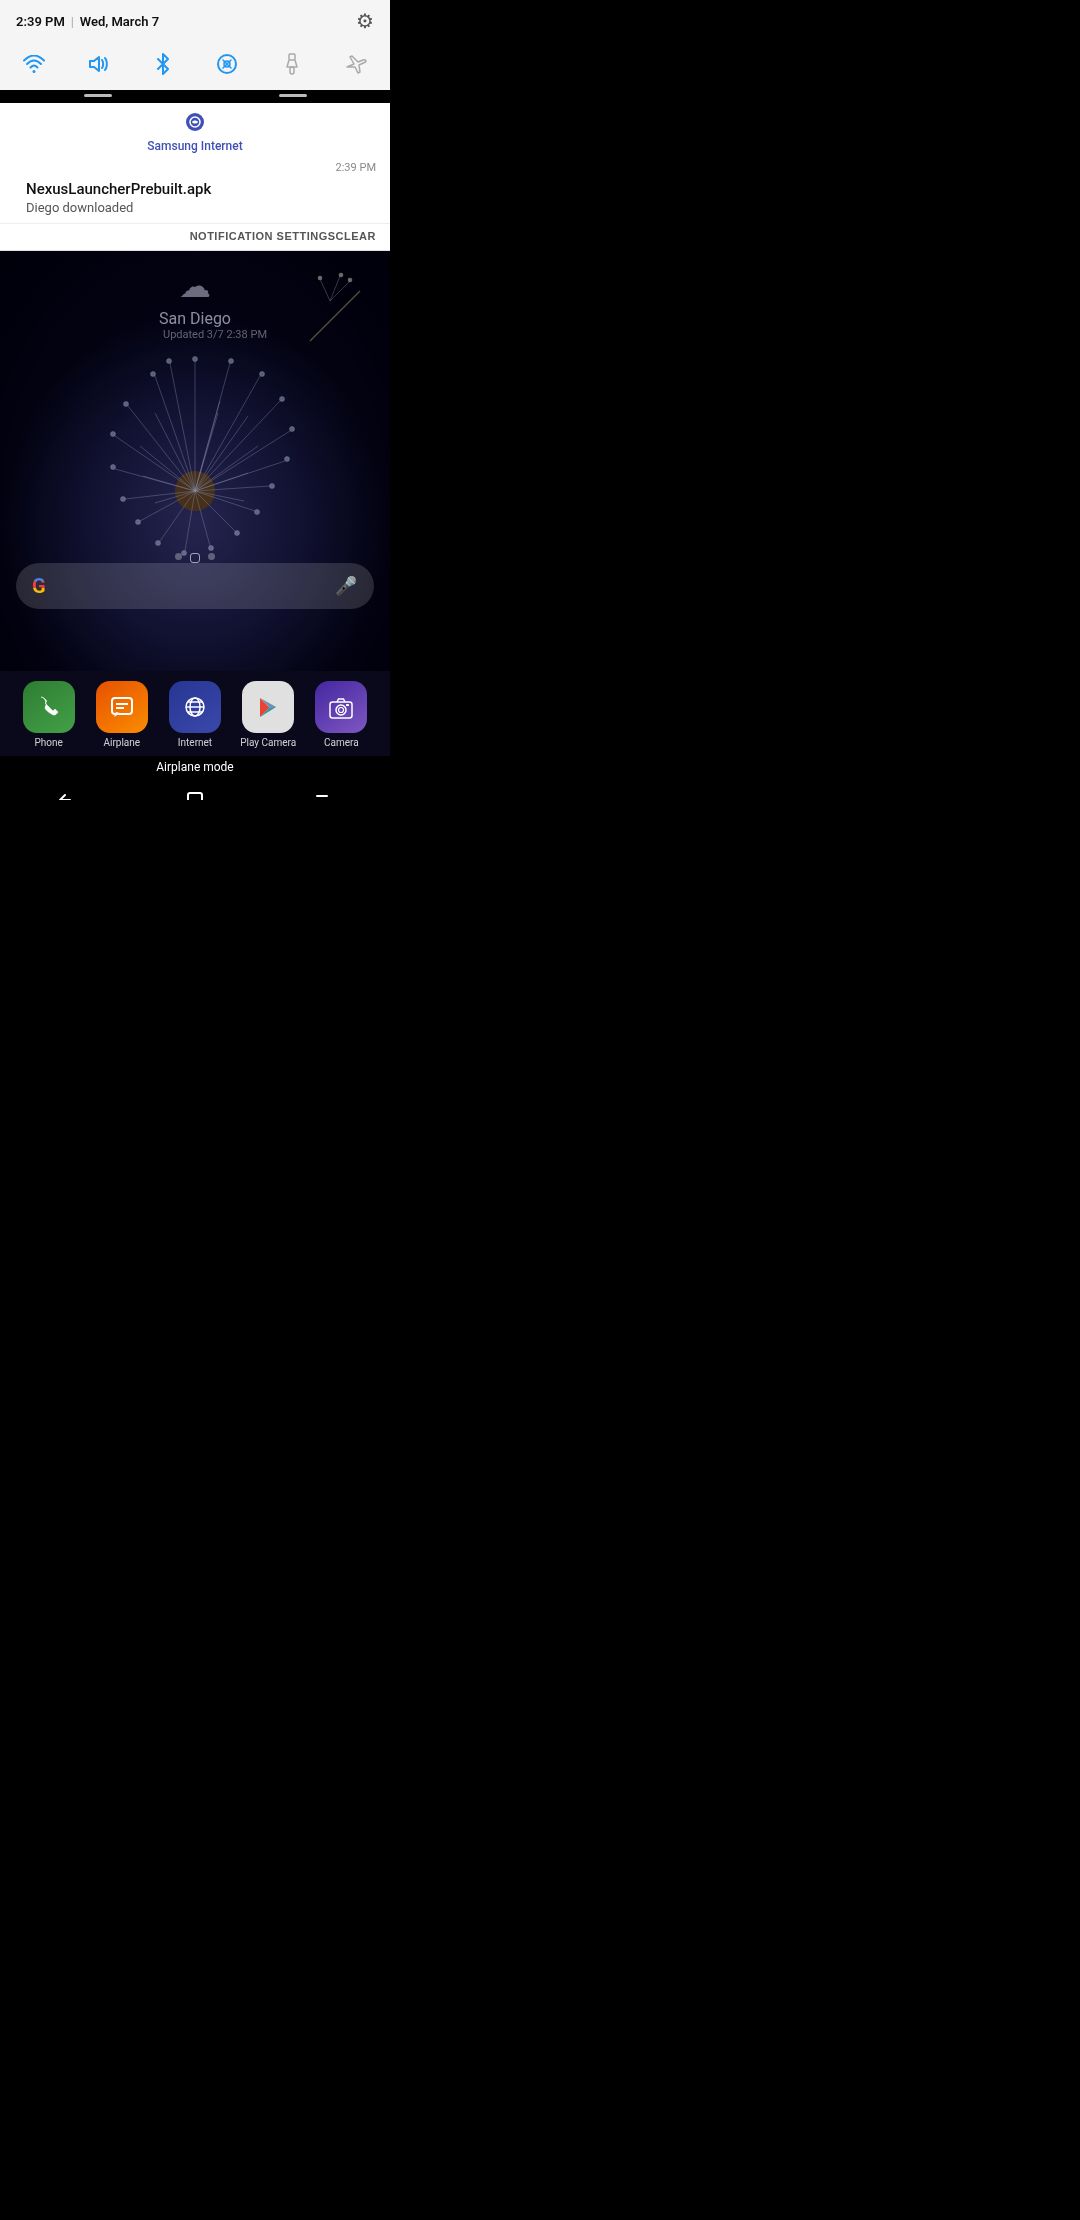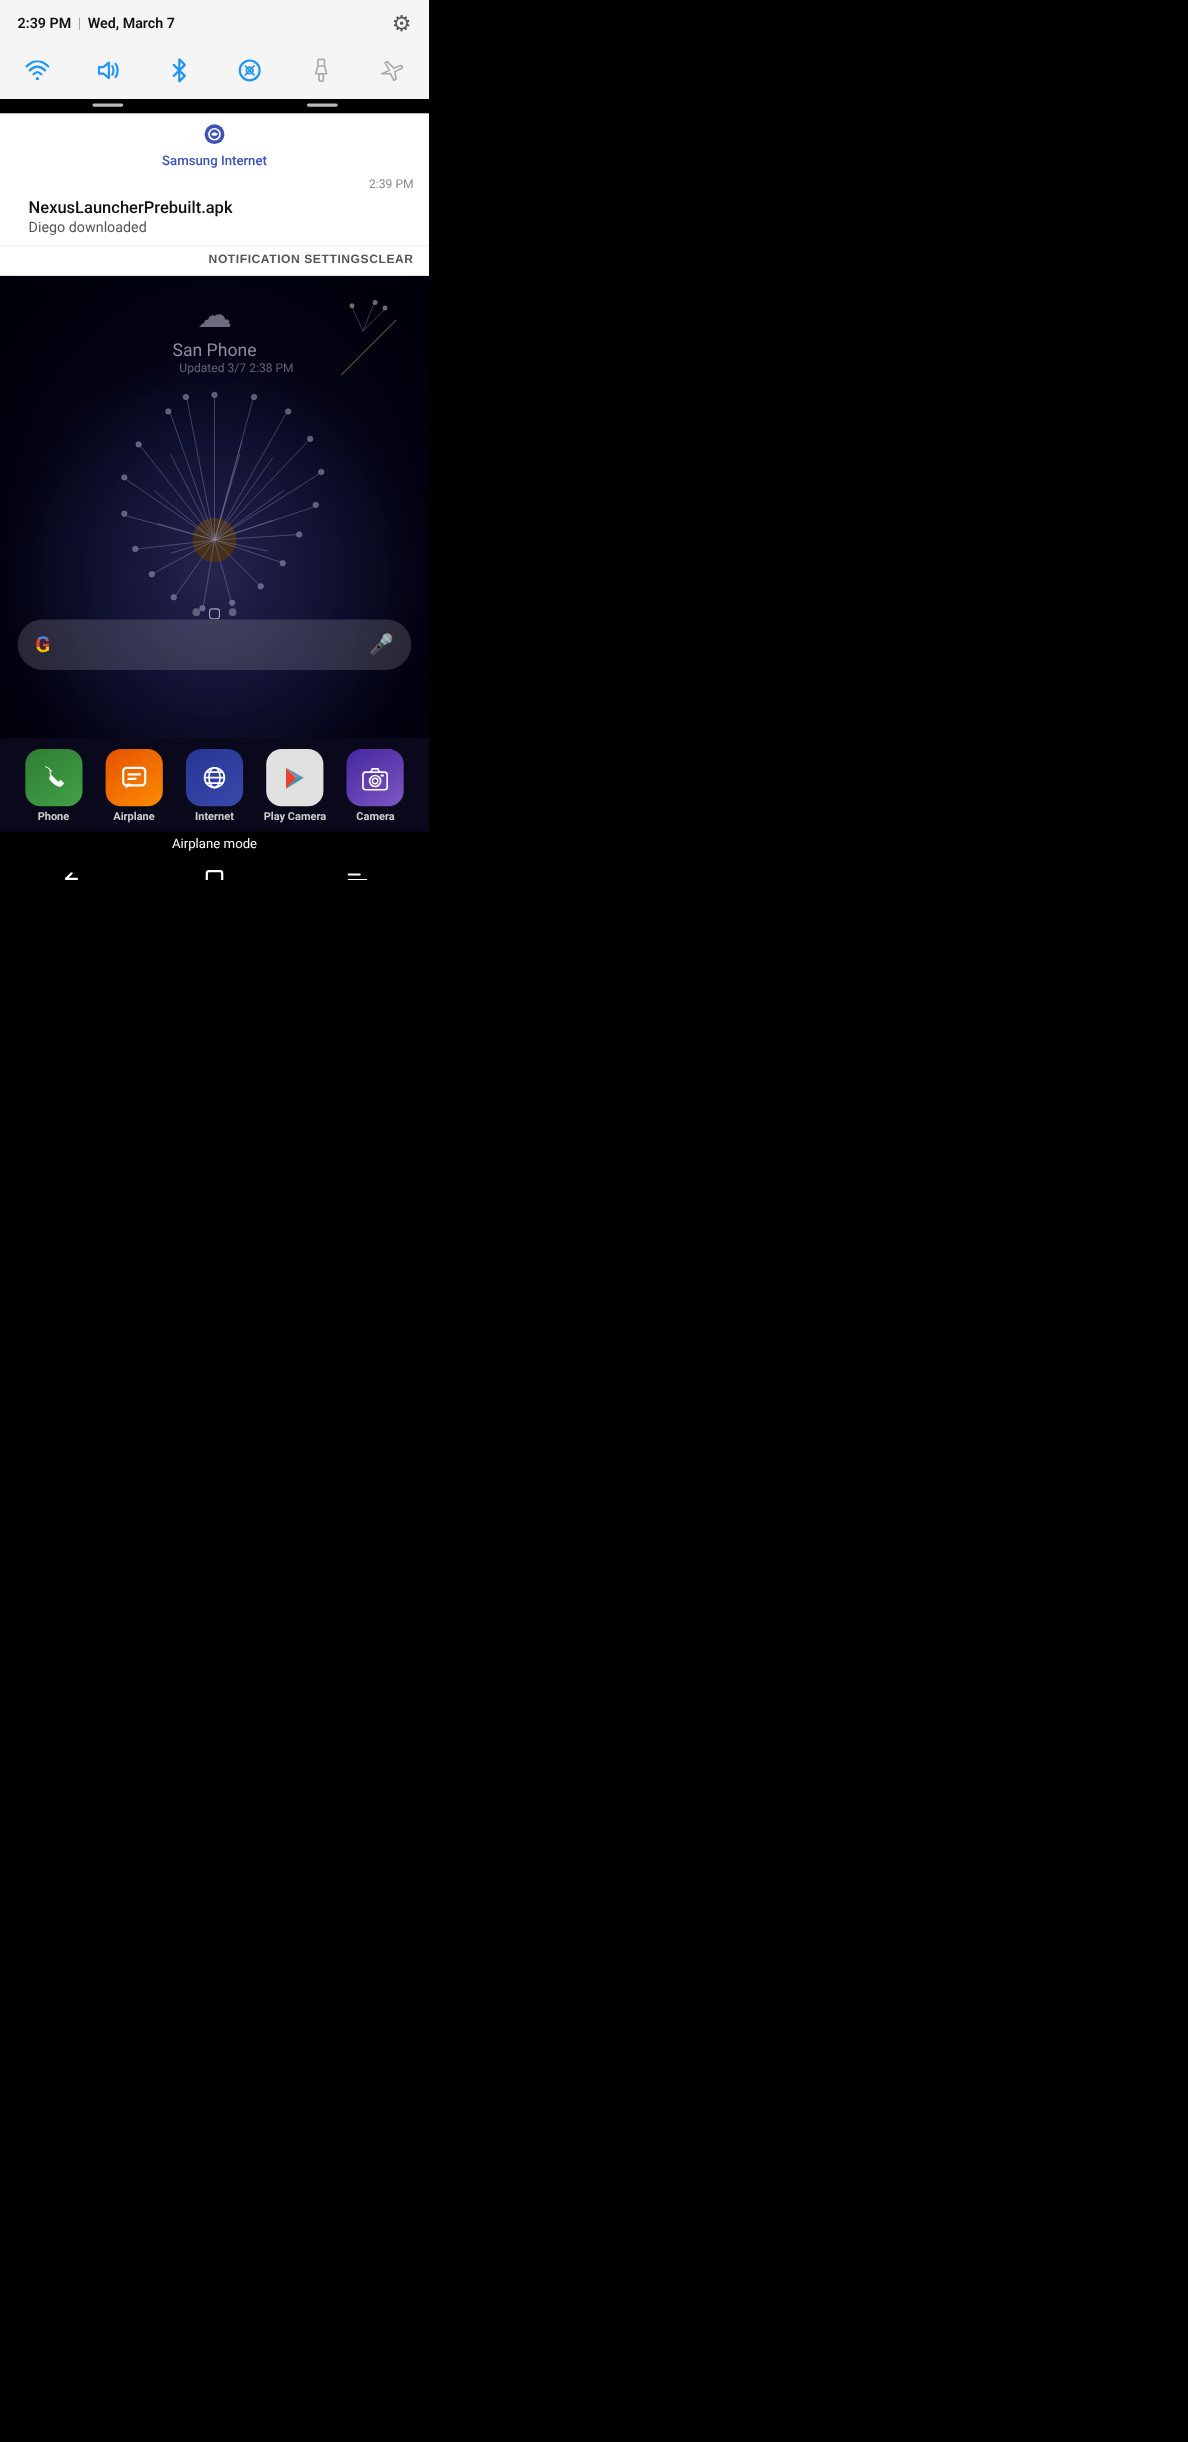--- a/index.html
+++ b/index.html
@@ -236,21 +236,20 @@
 
     
     .app-dock {
       background: rgba(10,10,30,0.9);
       padding: 10px 12px 8px;
       display: flex;
       justify-content: space-around;
       align-items: flex-start;
       position: relative;
       z-index: 20;
-      font-weight: bold;
     }
     .app-item {
       display: flex;
       flex-direction: column;
       align-items: center;
       gap: 4px;
       width: 64px;
     }
     .app-icon-wrap {
       width: 52px;
@@ -465,21 +464,21 @@
         <circle cx="350" cy="29" r="2" fill="rgba(200,190,150,0.8)"></circle>
         <circle cx="341" cy="24" r="2" fill="rgba(200,190,150,0.8)"></circle>
         <circle cx="320" cy="27" r="2" fill="rgba(200,190,150,0.8)"></circle>
       </g>
 
       <path d="M310 90 Q340 60 360 40" stroke="rgba(180,160,100,0.7)" stroke-width="1.2" fill="none"></path>
     </svg>
 
     <div class="weather-widget" style="top:16px;">
       <div class="weather-cloud">☁</div>
-      <div class="weather-location">San Phone</div>
+      <div class="weather-location">San Diego</div>
       <div class="weather-updated">Updated 3/7 2:38 PM</div>
     </div>
 
     <div class="dock-dots">
       <div class="dot"></div>
       <div class="dot home-icon"></div>
       <div class="dot"></div>
     </div>
 
     <div class="search-bar" style="bottom:62px;">

